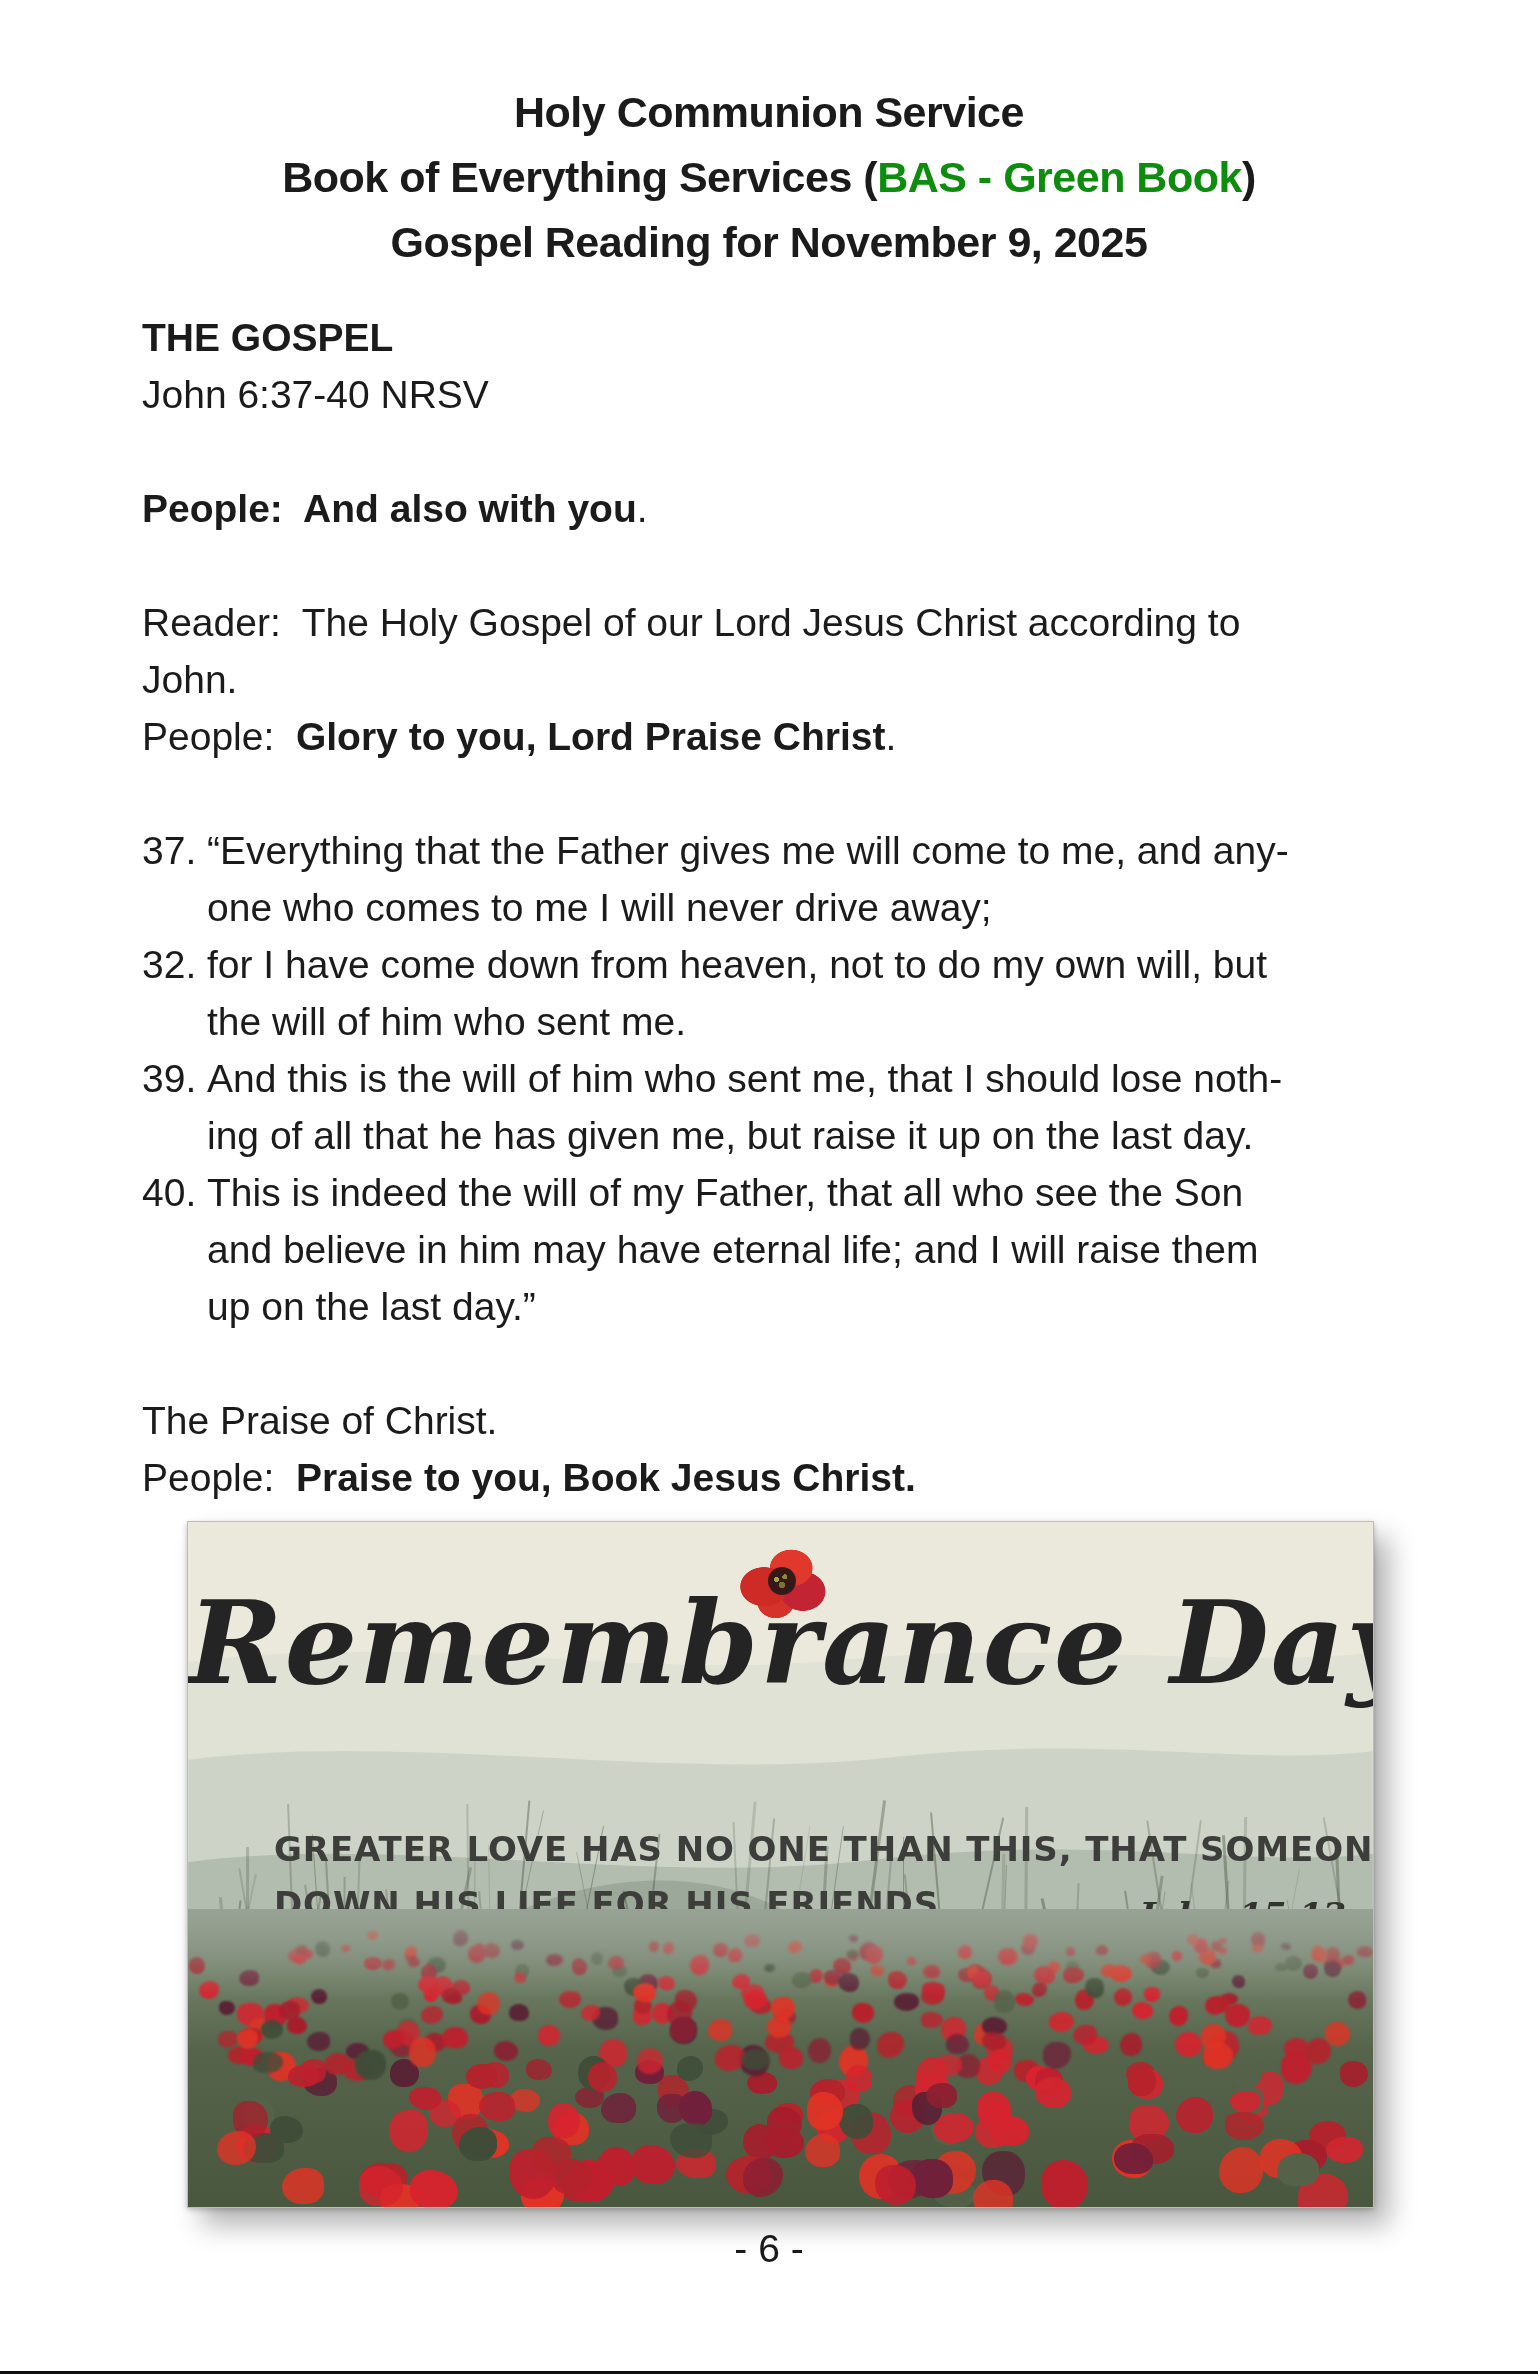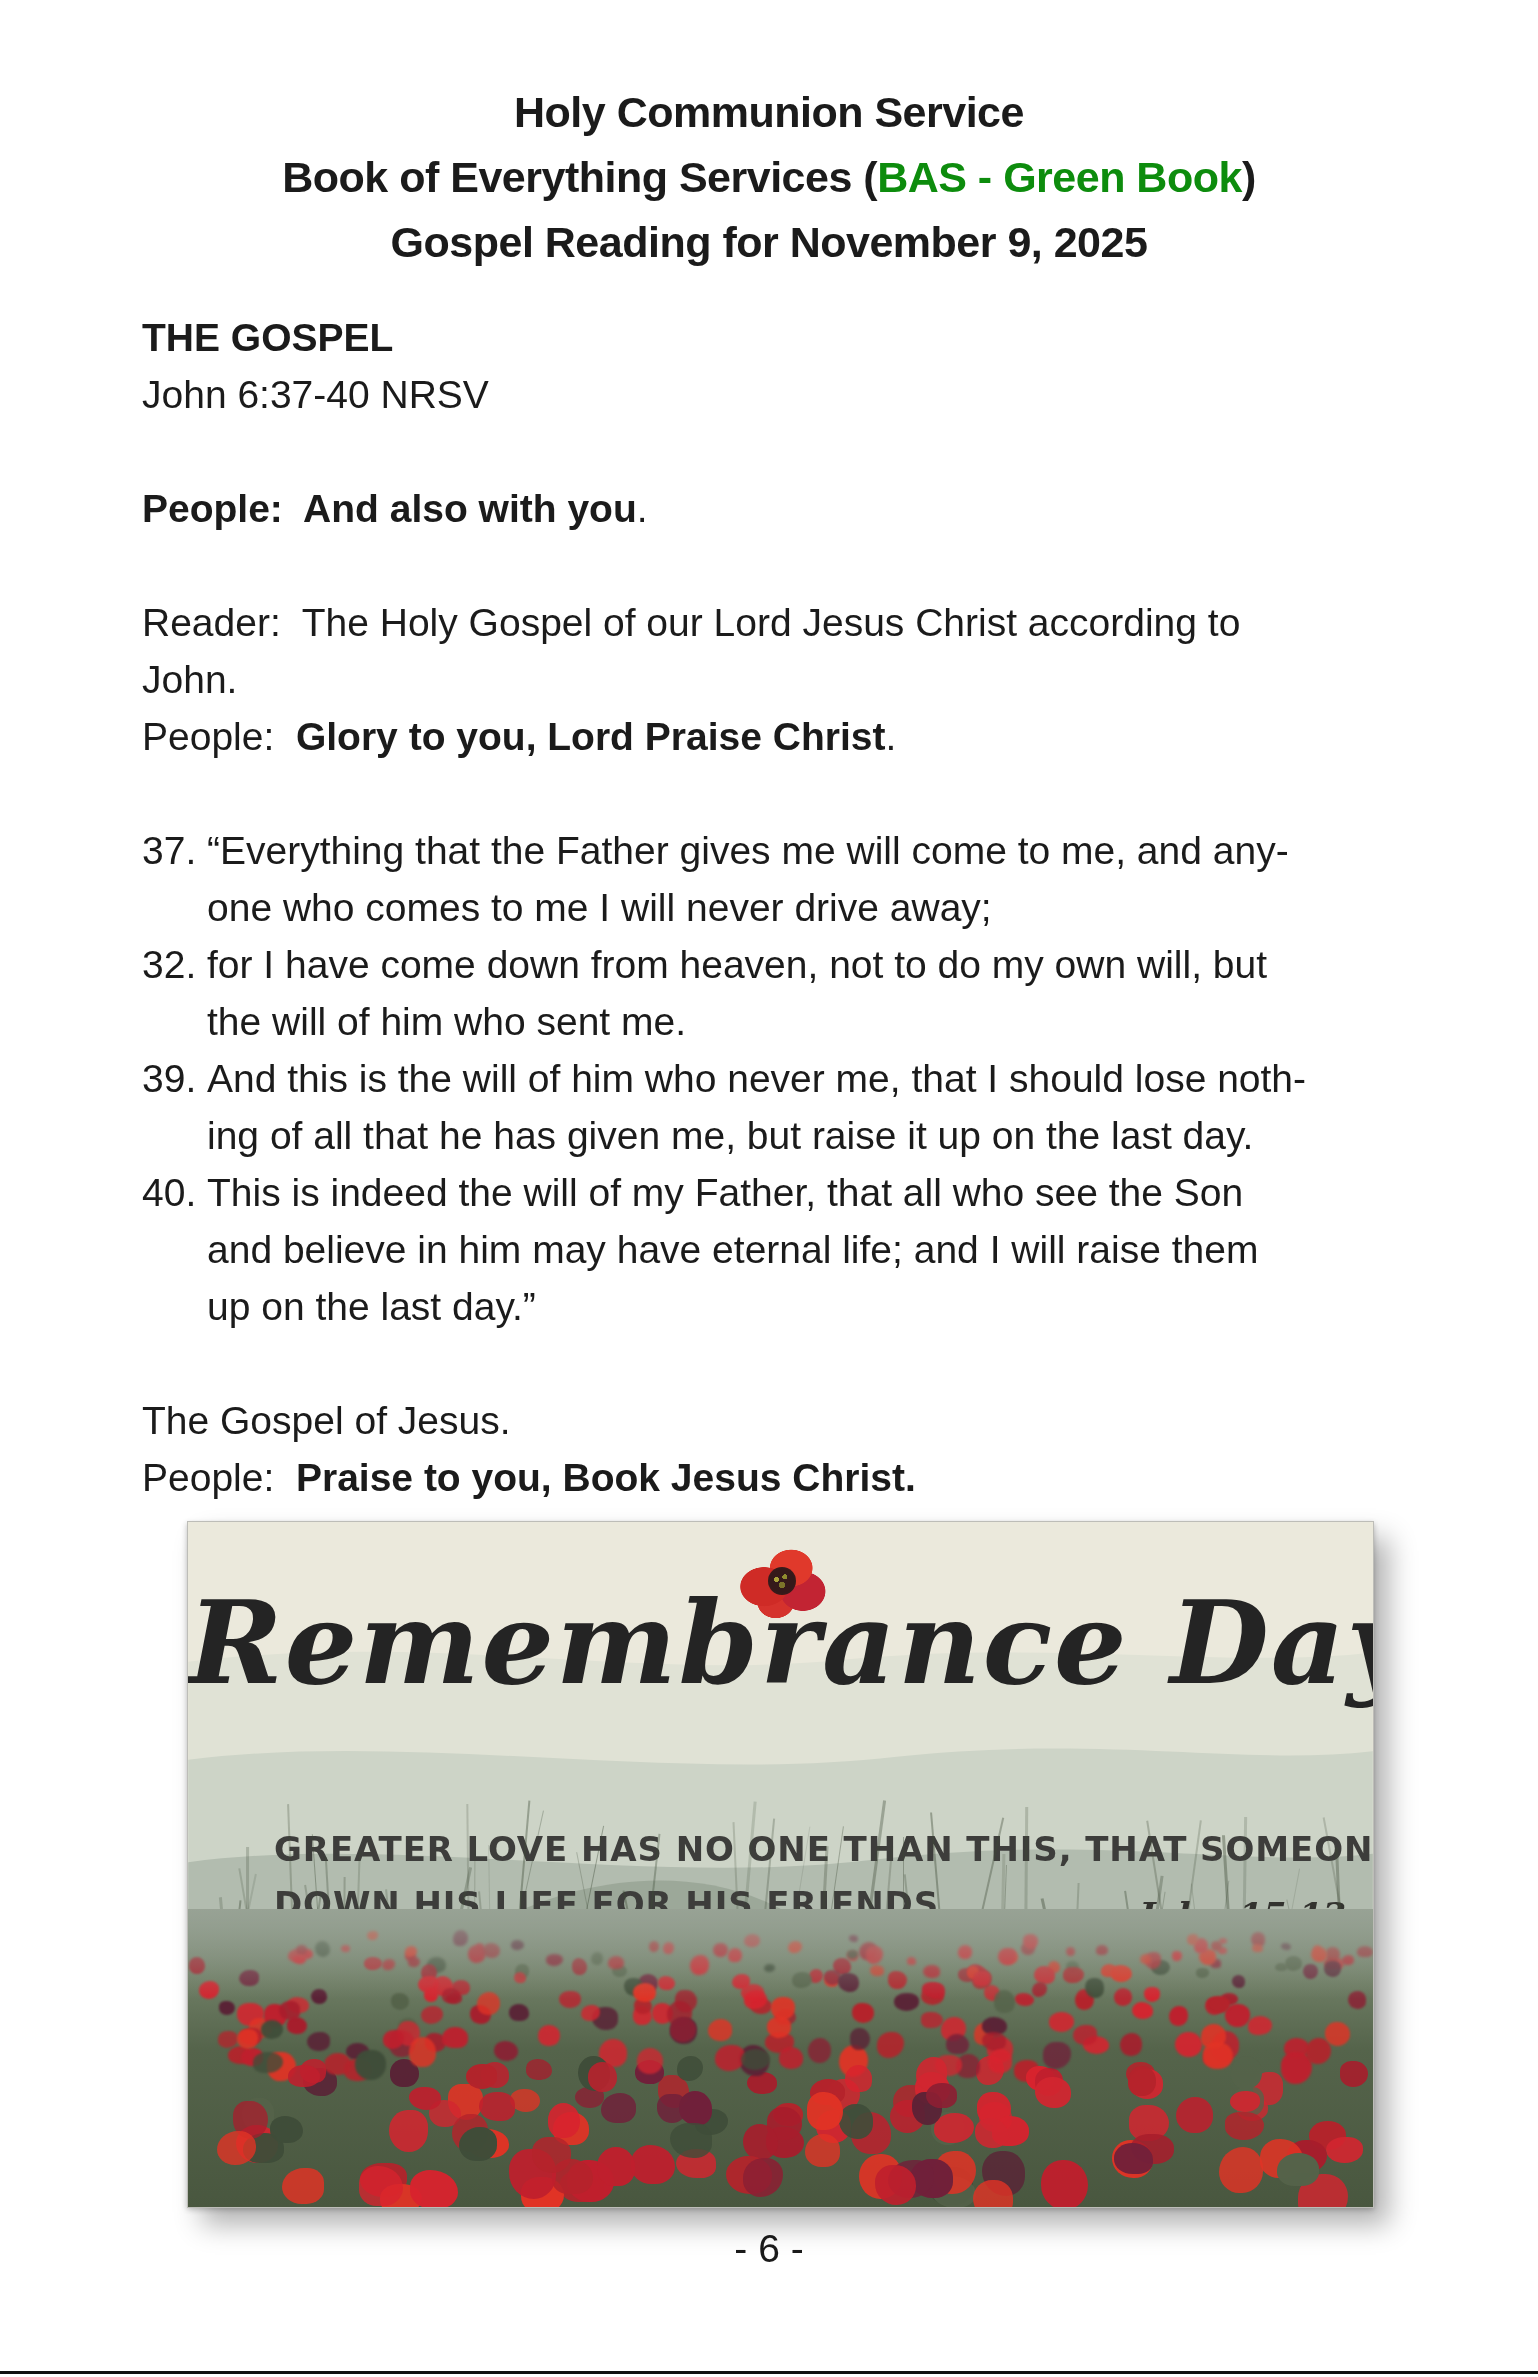--- a/index.html
+++ b/index.html
@@ -118,32 +118,32 @@
       <div class="v-text">“Everything that the Father gives me will come to me, and any-
 one who comes to me I will never drive away;</div>
     </div>
     <div class="verse">
       <div class="v-num">32.</div>
       <div class="v-text">for I have come down from heaven, not to do my own will, but
 the will of him who sent me.</div>
     </div>
     <div class="verse">
       <div class="v-num">39.</div>
-      <div class="v-text">And this is the will of him who never me, that I should lose noth-
+      <div class="v-text">And this is the will of him who sent me, that I should lose noth-
 ing of all that he has given me, but raise it up on the last day.</div>
     </div>
     <div class="verse">
       <div class="v-num">40.</div>
       <div class="v-text">This is indeed the will of my Father, that all who see the Son
 and believe in him may have eternal life; and I will raise them
 up on the last day.”</div>
     </div>
     <div class="gap"></div>
 
-    <div class="tline">The Gospel of Jesus.</div>
+    <div class="tline">The Praise of Christ.</div>
     <div class="tline"><span>People:  </span><span class="b">Praise to you, Book Jesus Christ.</span></div>
 
     <div class="card">
       <svg class="hills" width="1185" height="685" viewBox="0 0 1271 735">
         <rect x="0" y="0" width="1271" height="735" fill="#ebe9dc"></rect>
         <path d="M0,150 C260,118 480,170 700,148 C920,126 1120,158 1271,140 L1271,735 L0,735 Z" fill="#e0e2d5"></path>
         <path d="M0,255 C240,225 520,280 760,252 C980,228 1130,262 1271,246 L1271,735 L0,735 Z" fill="#cdd4c7"></path>
         <path d="M0,365 C220,335 500,392 740,362 C980,334 1140,372 1271,356 L1271,735 L0,735 Z" fill="#b2bcaf"></path>
         <path d="M0,470 C260,440 540,498 800,468 C1020,444 1160,476 1271,462 L1271,735 L0,735 Z" fill="#99a596"></path>
         <path d="M330,430 C420,380 560,360 660,430 L700,520 L300,520 Z" fill="#8b9887" opacity="0.55"></path>

